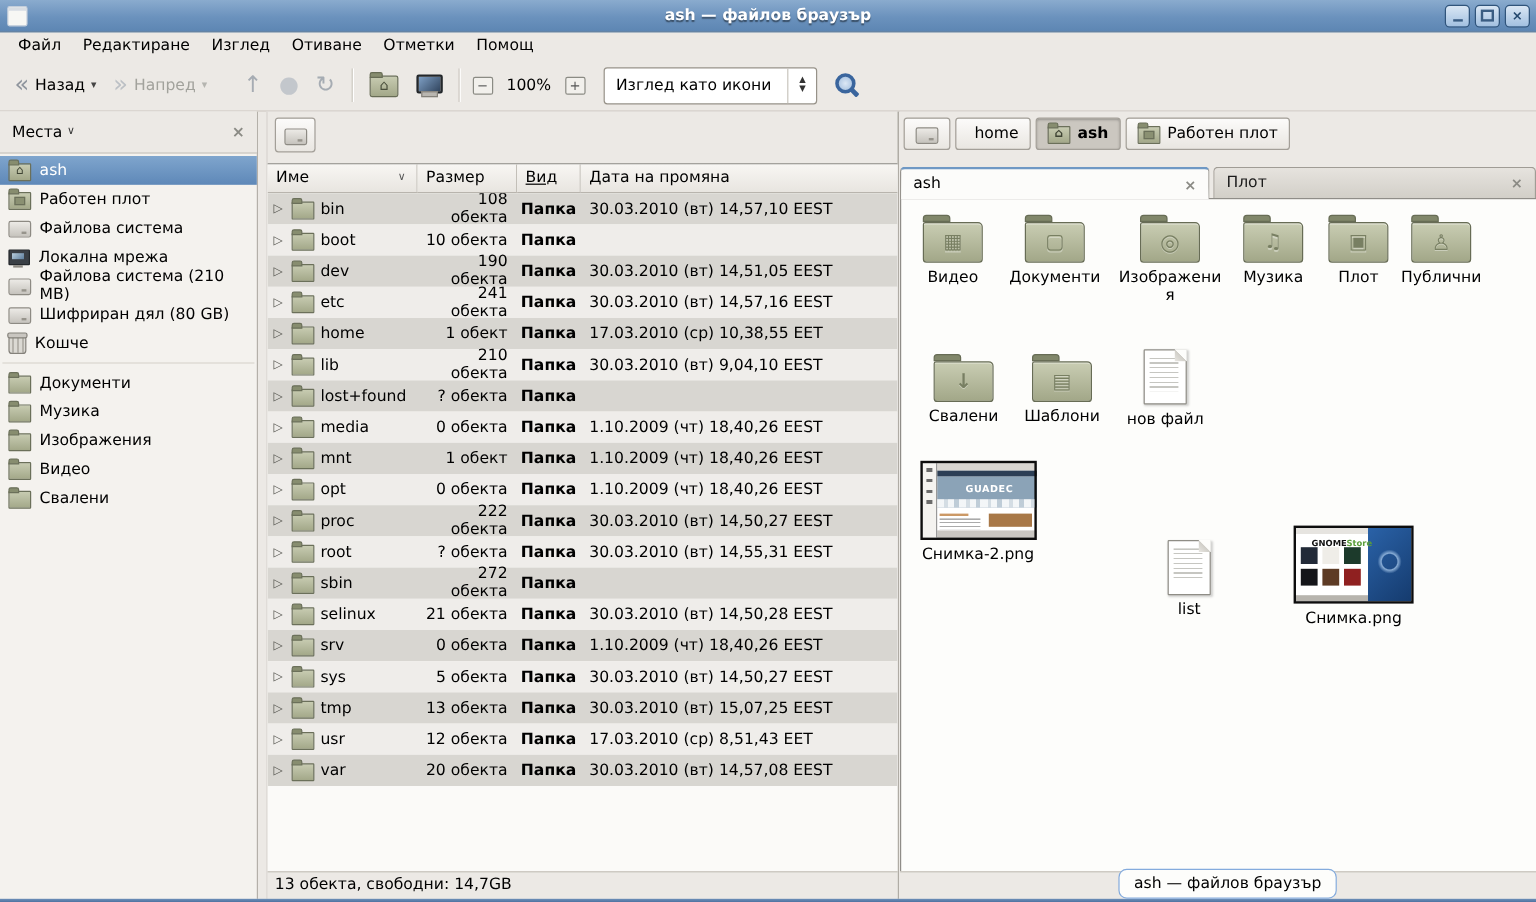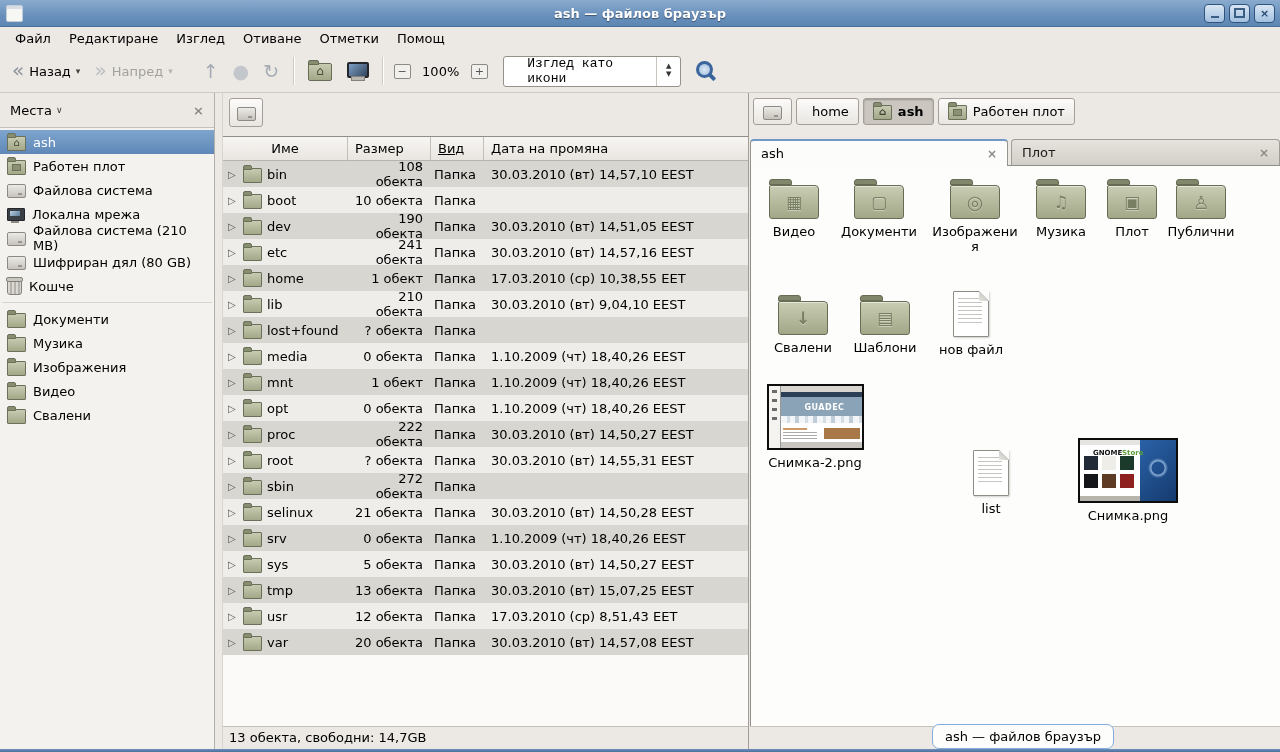--- a/index.html
+++ b/index.html
@@ -47,21 +47,21 @@
   .ic-computer::before{content:"";position:absolute;left:1px;top:0;width:18px;height:12px;background:
     linear-gradient(135deg,#7e9fc4,#31455e);border:2px solid #23272b;border-radius:2px;}
   .ic-computer::after{content:"";position:absolute;left:5px;bottom:0;width:12px;height:3px;background:#b9b6b0;
     border:1px solid #84817a;}
   .zoombtn{width:24px;height:24px;border-radius:3px;display:flex;align-items:center;justify-content:center;}
   .zoombox{width:15px;height:13px;border:1px solid #8b8b84;border-radius:2px;background:#f2f0ec;
     display:flex;align-items:center;justify-content:center;font-size:11px;color:#555;line-height:1;}
   .zoom-label{margin:0 8px;}
   .combo{width:176px;height:29px;background:#fff;border:1px solid #979289;border-radius:3px;margin-left:12px;
     display:flex;align-items:center;}
-  .combo-label{padding-left:23px;flex:1;font-family:Liberation Mono, monospace;}
+  .combo-label{padding-left:9px;flex:1;}
   .combo-spin{width:23px;align-self:stretch;border-left:1px solid #c9c5be;display:flex;flex-direction:column;
     align-items:center;justify-content:center;font-size:7px;color:#333;line-height:1.1;}
   .searchbtn{position:relative;width:26px;height:26px;margin-left:12px;}
   .searchbtn::before{content:"";position:absolute;left:3px;top:3px;width:11px;height:11px;border:3px solid #3a659d;
     border-radius:50%;background:radial-gradient(circle,#dce8f5,#9fbcdd);}
   .searchbtn::after{content:"";position:absolute;left:15px;top:17px;width:8px;height:4px;background:#3a659d;
     transform:rotate(45deg);border-radius:1px;}
 
   
   .sidebar{position:absolute;left:0;top:93px;width:214px;bottom:3px;background:#f4f2ee;
@@ -99,29 +99,29 @@
   
   .pane-mid{position:absolute;left:222px;top:93px;width:527px;bottom:3px;display:flex;flex-direction:column;
     background:#ece9e5;border-right:1px solid #a19d96;border-left:1px solid #d8d5cf;box-sizing:border-box;}
   .mid-pathbar{height:38px;flex:0 0 auto;padding:5px 0 0 6px;}
   .pathbtn{width:32px;height:27px;border:1px solid #a39f98;border-radius:3px;
     background:linear-gradient(#fcfbfa,#e9e6e1);display:inline-flex;align-items:center;justify-content:center;}
   .mid-list{flex:1;display:flex;flex-direction:column;border-top:1px solid #8f8d88;background:#fbfaf8;overflow:hidden;}
   .lhdr{display:flex;height:24px;flex:0 0 auto;}
   .hc{box-sizing:border-box;border-right:1px solid #c3bfb8;border-bottom:1px solid #b8b4ad;
     background:linear-gradient(#f8f6f3,#e8e5e0);padding:0 7px;line-height:23px;display:flex;align-items:center;}
-  .hc-name{width:125px;flex-direction:column;}.hc-size{width:83px;}.hc-type{width:53px;text-decoration:underline;}.hc-date{flex:1;border-right:none;}
+  .hc-name{width:125px;}.hc-size{width:83px;}.hc-type{width:53px;text-decoration:underline;}.hc-date{flex:1;border-right:none;}
   .sort-caret{margin-left:auto;font-size:9px;color:#555;padding-right:2px;}
   .rows{flex:1;overflow:hidden;}
   .trow{display:flex;height:26px;align-items:center;}
   .rows > div.trow:nth-of-type(odd){background:#d8d6d1;}
   .rows > div.trow:nth-of-type(even){background:#efedea;}
   .c-name{box-sizing:border-box;width:125px;display:flex;align-items:center;gap:5px;padding-left:5px;}
   .c-size{box-sizing:border-box;width:83px;text-align:right;padding-right:8px;}
-  .c-type{box-sizing:border-box;width:53px;padding-left:3px;}
+  .c-type{box-sizing:border-box;width:53px;padding-left:3px;font-weight:bold;}
   .c-date{flex:1;padding-left:7px;}
   .expander{font-size:10px;color:#55554f;width:10px;}
   .mid-status{height:22px;flex:0 0 auto;background:#ece9e5;border-top:1px solid #c6c2bb;line-height:21px;padding-left:6px;}
 
   
   .pane-right{position:absolute;left:750px;top:93px;right:0;bottom:3px;display:flex;flex-direction:column;background:#ece9e5;}
   .crumbs{height:38px;flex:0 0 auto;padding:5px 6px 0 3px;display:flex;gap:4px;}
   .crumb{height:27px;box-sizing:border-box;display:inline-flex;align-items:center;gap:6px;padding:0 9px;
     border:1px solid #a39f98;border-radius:3px;background:linear-gradient(#fcfbfa,#e9e6e1);}
   .crumb.active{background:#cbc7c0;box-shadow:inset 0 1px 2px rgba(0,0,0,.25);font-weight:bold;}

